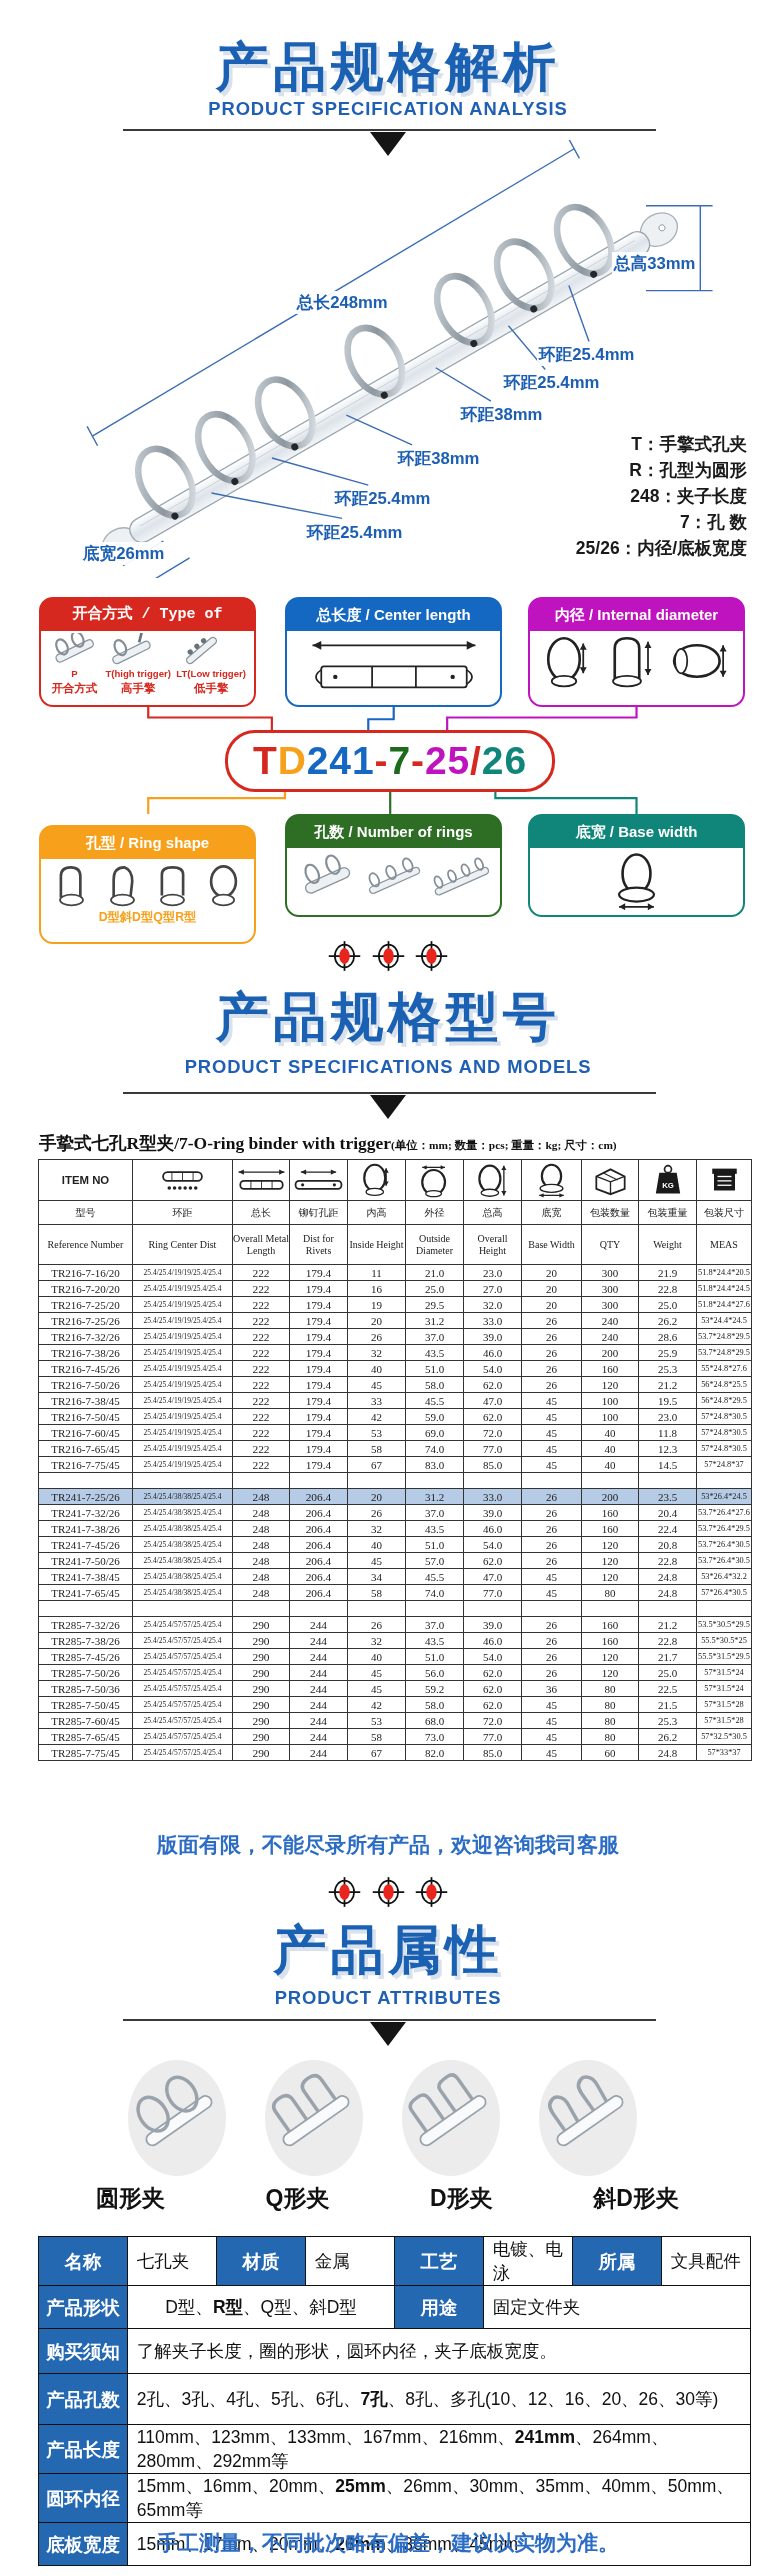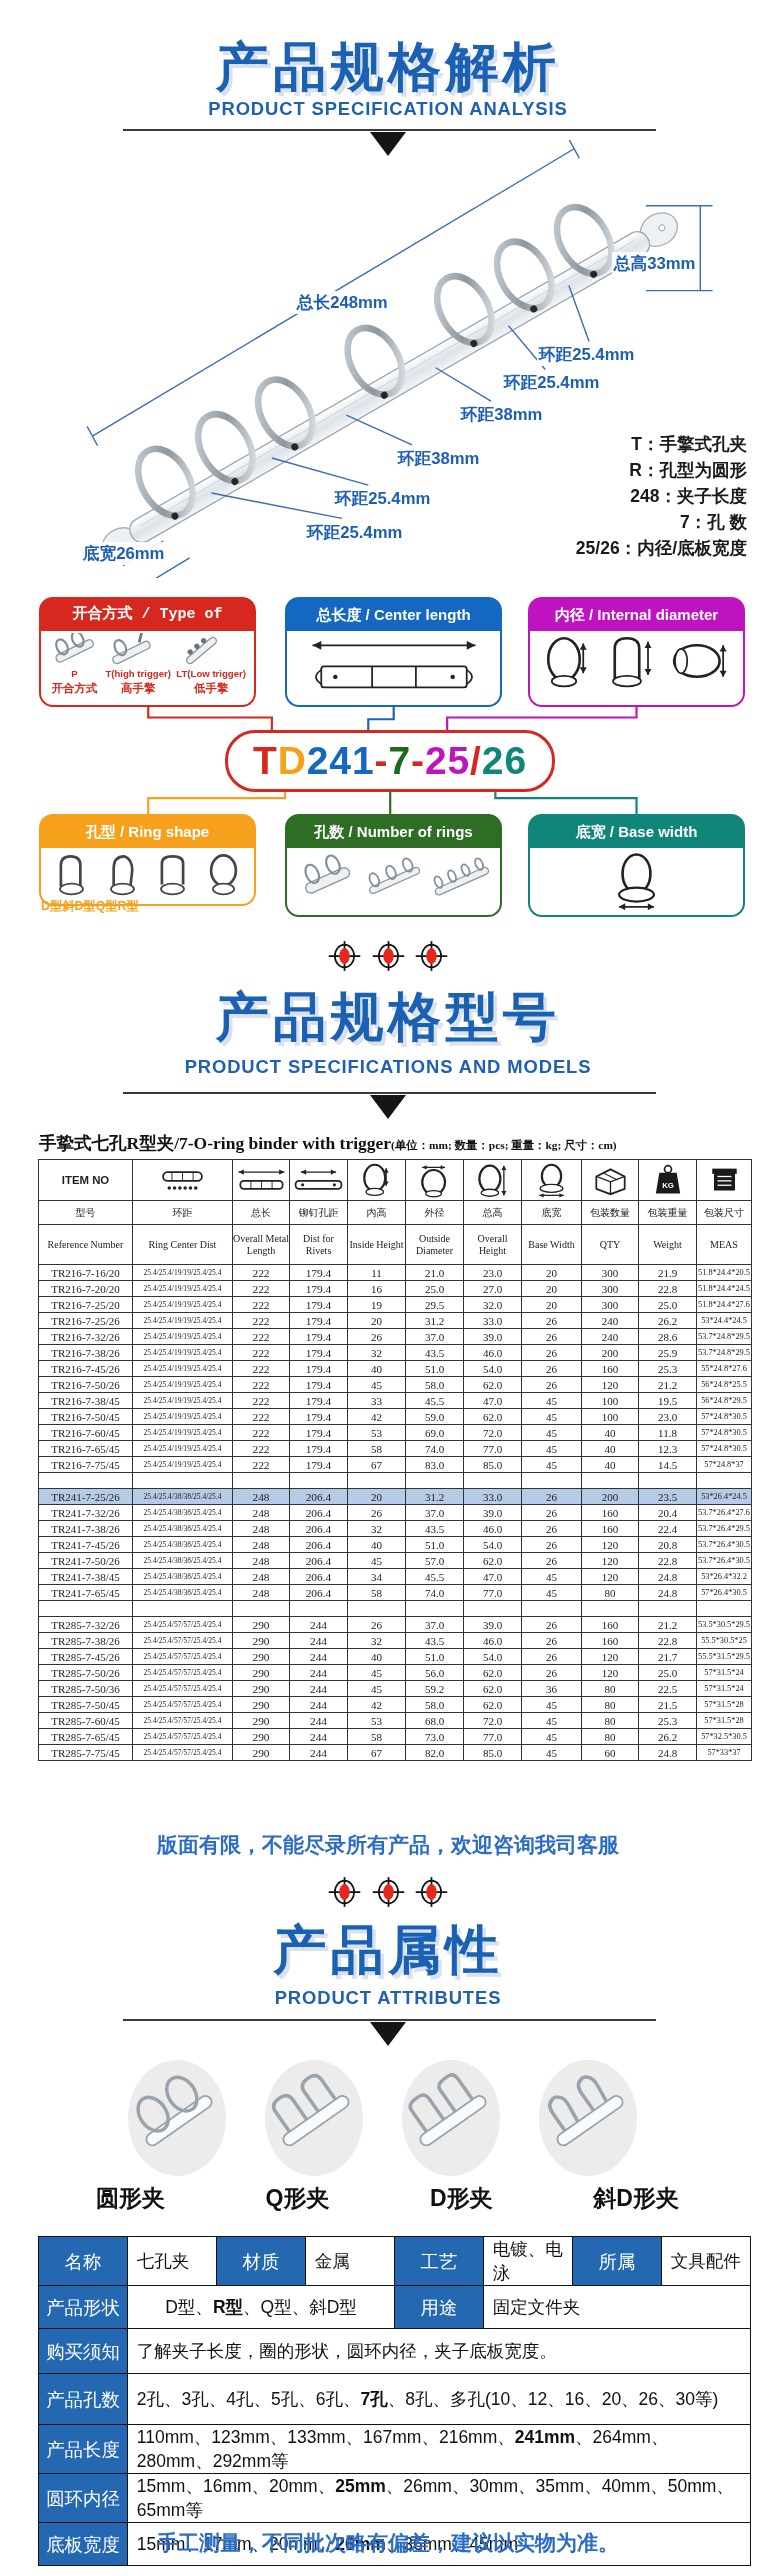--- a/index.html
+++ b/index.html
@@ -20,21 +20,21 @@
   .legend .k{font-weight:800;}
   
   .dbox{position:absolute;width:217px;border:2.6px solid;border-radius:14px;background:#fff;box-sizing:border-box;}
   .dbox .hd{margin:-0.9px;border-radius:11.4px 11.4px 0 0;color:#fff;font-size:15px;font-weight:700;text-align:center;line-height:33px;height:33px;}
   .dbox .bd{display:flex;align-items:center;justify-content:space-around;padding:3.5px 5.3px;}
   .titem{text-align:center;}
   .titem .code{font-size:9.6px;font-weight:700;}
   .titem .lbl{font-size:11.4px;font-weight:700;margin-top:1.8px;}
   .pill{position:absolute;left:225px;top:151px;width:324px;height:56px;border:3.5px solid #d6281e;border-radius:30px;
         display:flex;align-items:center;justify-content:center;font-size:39px;font-weight:800;letter-spacing:0.9px;background:#fff;}
-  .ringlabels{display:flex;justify-content:flex-start;font-size:12.3px;font-weight:700;margin-top:0.9px;}
+  .ringlabels{display:flex;justify-content:center;font-size:12.3px;font-weight:700;margin-top:0.9px;}
   
   .cross-row{left:0;width:776px;display:flex;justify-content:center;gap:8.8px;}
   
   .caption{left:39px;font-family:"Liberation Serif","DejaVu Serif",serif;font-size:17.5px;color:#111;font-weight:700;white-space:nowrap;}
   .caption .units{font-size:11.4px;font-weight:700;}
   table.spec{border-collapse:collapse;table-layout:fixed;border:1.8px solid #111;
              font-family:"Liberation Serif","DejaVu Serif",serif;background:#fff;}
   .spec td,.spec th{border:0.9px solid #333;text-align:center;vertical-align:middle;padding:0;overflow:hidden;white-space:nowrap;font-weight:400;}
   .spec tr.icons th{height:40px;}
   .spec tr.cn td{height:23px;font-size:10px;}
@@ -46,21 +46,21 @@
   .spec tr.hl td{background:#b6cbe6;}
   .itemno{font-family:"Liberation Sans",sans-serif;font-size:11.4px;font-weight:800;}
   .bluenote{font-size:21px;font-weight:700;color:#2b6cc4;}
   
   .pimg-row{left:128px;width:526px;display:flex;gap:39px;}
   .pimg{width:98px;height:116px;background:#ececec;border-radius:50%;display:flex;align-items:center;justify-content:center;}
   .plabel-row{left:96px;width:583px;display:flex;justify-content:space-between;font-size:23px;font-weight:700;color:#111;}
   
   table.attr{border-collapse:collapse;table-layout:fixed;width:713px;border:1.8px solid #111;}
   .attr td{border:1.8px solid #111;padding:0 8.8px;vertical-align:middle;}
-  .attr td.h{background:#2468b2;color:#fff;font-size:18.4px;font-weight:400;text-align:center;padding:0 1.8px;}
+  .attr td.h{background:#2468b2;color:#fff;font-size:18.4px;font-weight:700;text-align:center;padding:0 1.8px;}
   .attr td.v{font-size:17.5px;color:#111;background:#fff;}
   .attr tr.r1 td{height:40px;}
   .attr tr.r2 td{height:42px;}
   .attr tr.r3 td{height:44px;}
   .attr tr.r4 td{height:50px;}
   .attr tr.r5 td{height:46px;}
   .attr tr.r6 td{height:46px;}
   .attr tr.r7 td{height:42px;}
   svg{display:block;}
 </style>
@@ -254,21 +254,21 @@
       <span style="color: rgb(246, 160, 27);">D</span>
       <span style="color: rgb(20, 104, 194);">241</span>
       <span style="color: rgb(214, 40, 30);">-</span>
       <span style="color: rgb(29, 107, 26);">7</span>
       <span style="color: rgb(214, 40, 30);">-</span>
       <span style="color: rgb(192, 19, 192);">25</span>
       <span style="color: rgb(214, 40, 30);">/</span>
       <span style="color: rgb(16, 133, 121);">26</span>
   </div>
 
-  <div class="dbox" style="left:39px;top:235px;height:92px;border-color:#f6a01b">
+  <div class="dbox" style="left:39px;top:246px;height:119px;border-color:#f6a01b">
     <div class="hd" style="background: rgb(246, 160, 27);">孔型 / Ring shape</div>
     <div class="bd" style="padding-bottom:0">
       <svg width="39" height="46" viewBox="0 0 44 52">
           <path d="M10,40 V16 q0,-10 11,-10 q11,0 11,10 V40" fill="none" stroke="#444" stroke-width="3"></path>
           <ellipse cx="22" cy="43" rx="13" ry="6" fill="#fff" stroke="#444" stroke-width="2"></ellipse>
         </svg>
       <svg width="39" height="46" viewBox="0 0 44 52">
           <path d="M12,40 V20 q0,-14 12,-14 q9,3 9,16 l-2,18" fill="none" stroke="#444" stroke-width="3"></path>
           <ellipse cx="22" cy="43" rx="13" ry="6" fill="#fff" stroke="#444" stroke-width="2"></ellipse>
         </svg>

